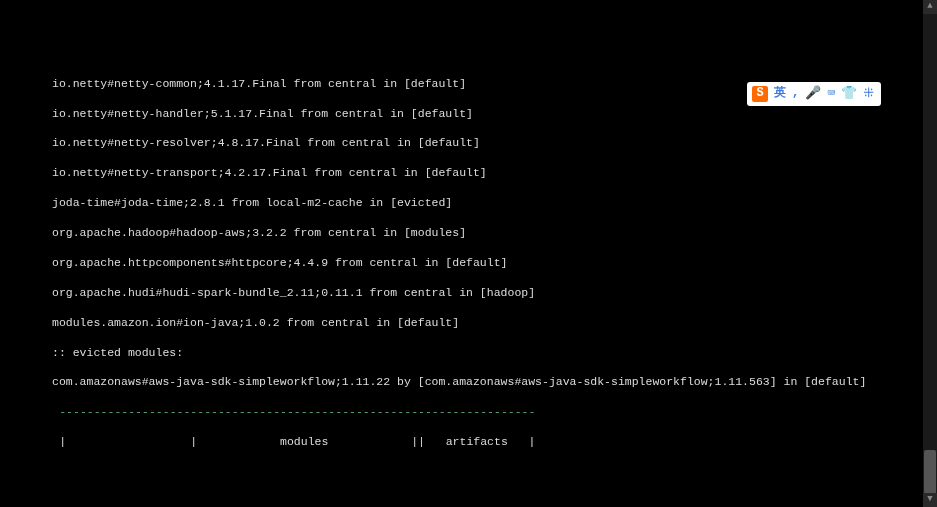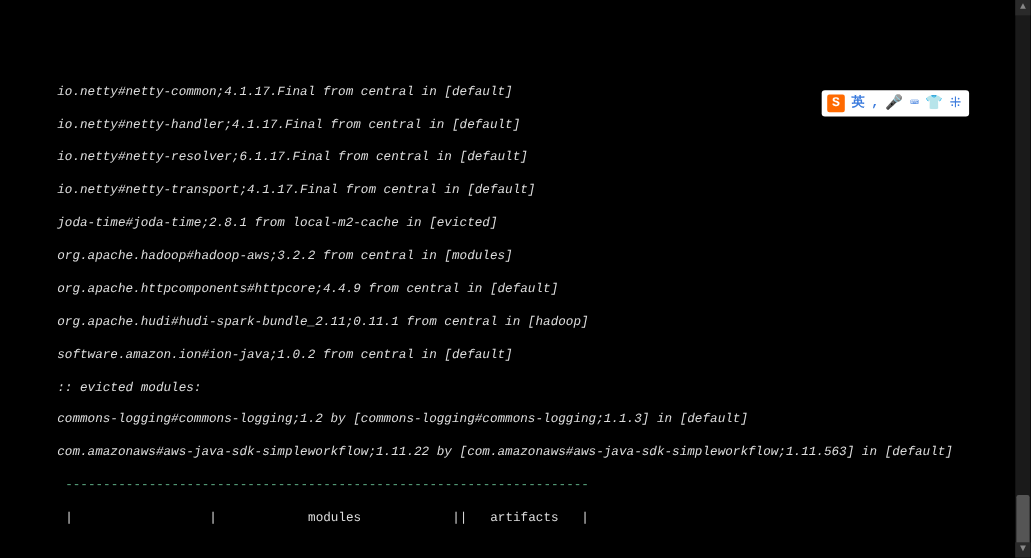--- a/index.html
+++ b/index.html
@@ -12,21 +12,21 @@
       width: 937px;
       height: 507px;
       overflow: hidden;
       position: relative;
       white-space: pre;
     }
     .terminal {
       padding: 2px 4px;
     }
     .line { white-space: pre; }
-    .indent1 { padding-left: 48px; font-style: italic; }
+    .indent1 { padding-left: 48px; }
     .cyan { color: #5faf87; }
     .ime-bar {
       position: absolute;
       top: 82px;
       right: 56px;
       width: 134px;
       height: 24px;
       background: #fff;
       border-radius: 3px;
       display: flex;
@@ -73,30 +73,29 @@
     .scrollbar-arrow.up { top: 0; }
     .scrollbar-arrow.down { bottom: 0; }
   </style>
 </head>
 <body>
 
 
 
 <div class="terminal">
 <div class="line indent1">io.netty#netty-common;4.1.17.Final from central in [default]</div>
-<div class="line indent1">io.netty#netty-handler;4.1.17.Final from central in [default]</div>
-<div class="line indent1">io.netty#netty-resolver;6.1.17.Final from central in [default]</div>
-<div class="line indent1">io.netty#netty-transport;4.1.17.Final from central in [default]</div>
+<div class="line indent1">io.netty#netty-handler;5.1.17.Final from central in [default]</div>
+<div class="line indent1">io.netty#netty-resolver;4.8.17.Final from central in [default]</div>
+<div class="line indent1">io.netty#netty-transport;4.2.17.Final from central in [default]</div>
 <div class="line indent1">joda-time#joda-time;2.8.1 from local-m2-cache in [evicted]</div>
 <div class="line indent1">org.apache.hadoop#hadoop-aws;3.2.2 from central in [modules]</div>
 <div class="line indent1">org.apache.httpcomponents#httpcore;4.4.9 from central in [default]</div>
 <div class="line indent1">org.apache.hudi#hudi-spark-bundle_2.11;0.11.1 from central in [hadoop]</div>
-<div class="line indent1">software.amazon.ion#ion-java;1.0.2 from central in [default]</div>
+<div class="line indent1">modules.amazon.ion#ion-java;1.0.2 from central in [default]</div>
 <div class="line indent1">:: evicted modules:</div>
-<div class="line indent1">commons-logging#commons-logging;1.2 by [commons-logging#commons-logging;1.1.3] in [default]</div>
 <div class="line indent1">com.amazonaws#aws-java-sdk-simpleworkflow;1.11.22 by [com.amazonaws#aws-java-sdk-simpleworkflow;1.11.563] in [default]</div>
 <div class="line cyan">        ---------------------------------------------------------------------</div>
 <div class="line">        |                  |            modules            ||   artifacts   |</div>
 
 
 
 
 
 
 

